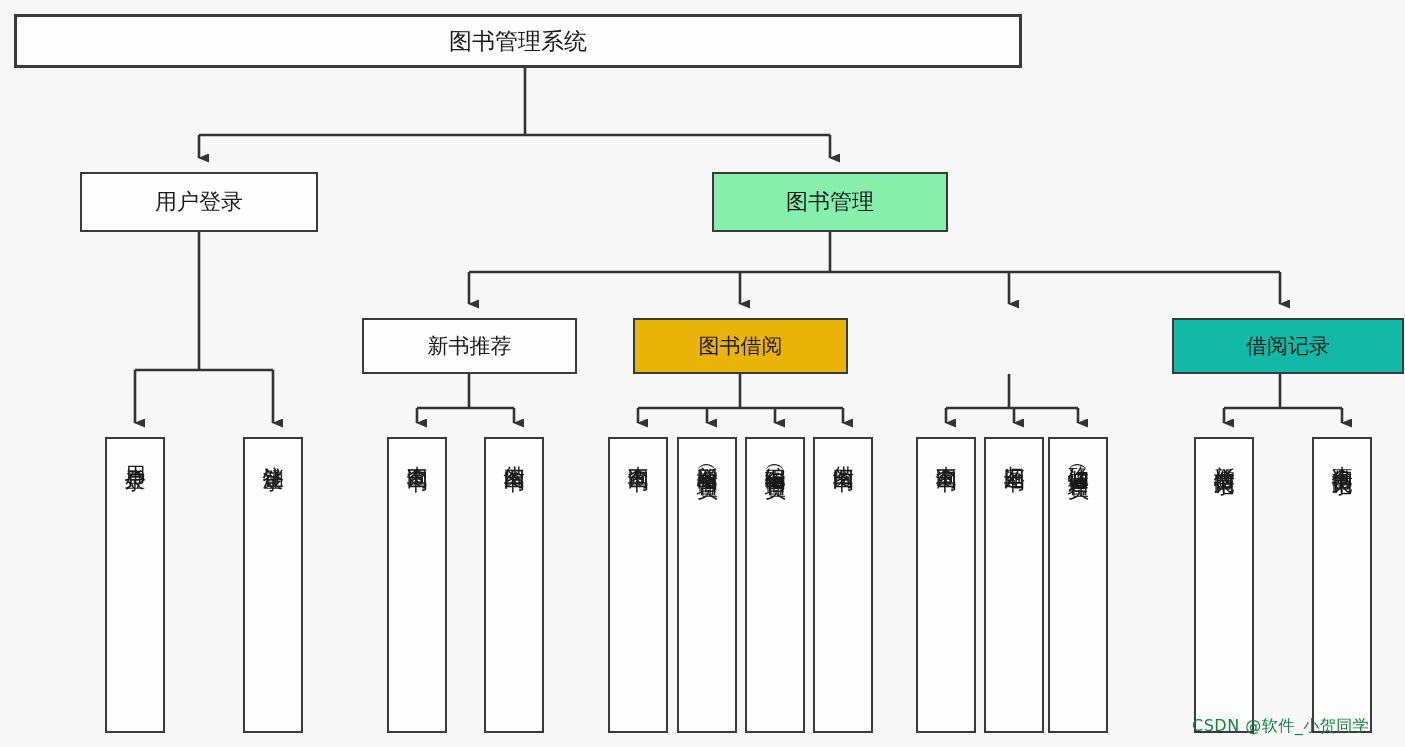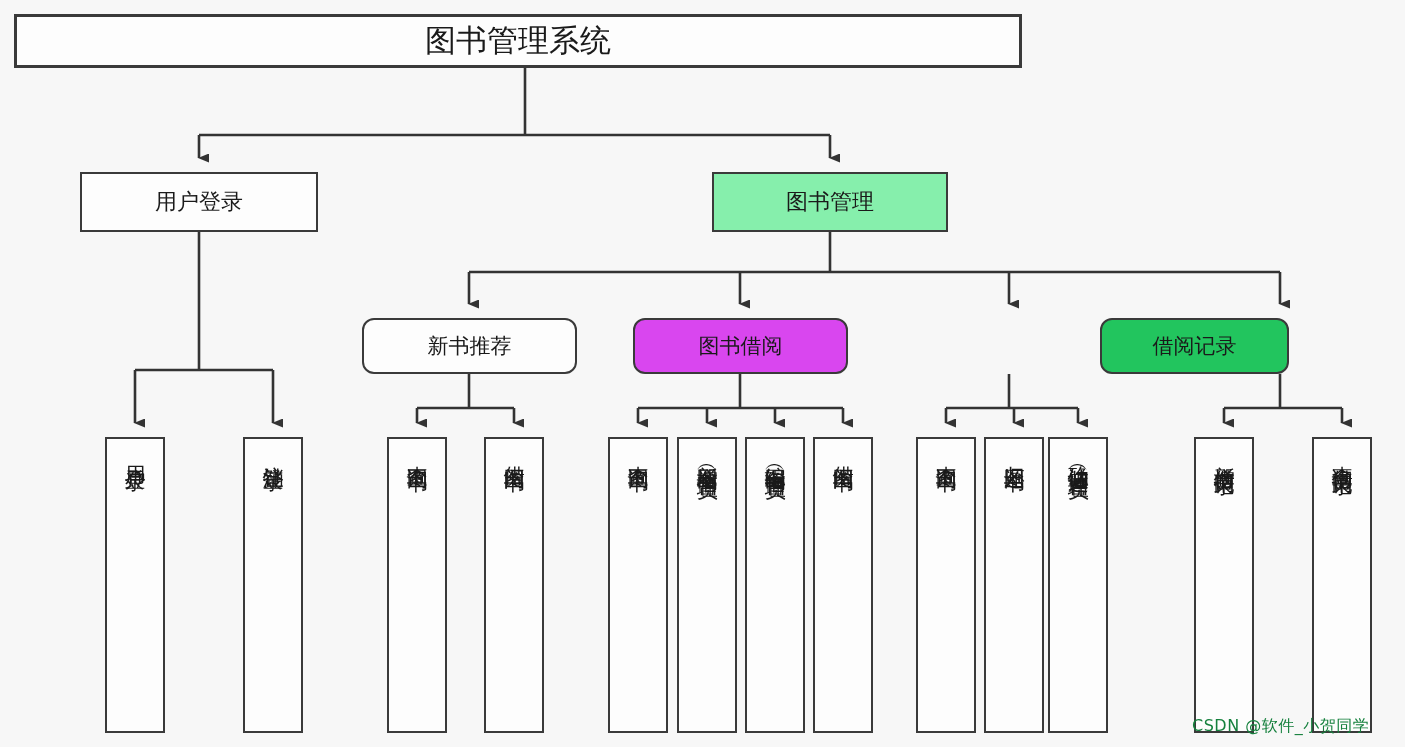--- a/index.html
+++ b/index.html
@@ -31,29 +31,28 @@
     box-sizing: border-box;
     background: #fdfdfd;
     border: 2.5px solid #3a3a3a;
     display: flex;
     align-items: center;
     justify-content: center;
     color: #1a1a1a;
     text-align: center;
   }
   .node.root {
-    font-size: 31px;
+    font-size: 23px;
     border-width: 3px;
   }
   .node.level2 {
     font-size: 22px;
   }
   .node.level3 {
     font-size: 21px;
-    border-radius: 12px;
   }
   .node.leaf {
     font-size: 21px;
     line-height: 1.06;
     padding: 10px 2px;
     align-items: flex-start;
   }
   .vtext {
     writing-mode: vertical-rl;
     text-orientation: upright;
@@ -124,22 +123,22 @@
       <path d="M1342,408 L1342,423" marker-end="url(#arrow)"></path>
     </g>
   </svg>
 
   <div class="node root" style="left: 14px; top: 14px; width: 1008px; height: 54px; background: rgb(253, 253, 253); border-color: rgb(58, 58, 58); color: rgb(26, 26, 26);">图书管理系统</div>
 
   <div class="node level2" style="left: 80px; top: 172px; width: 238px; height: 60px; background: rgb(253, 253, 253); border-color: rgb(58, 58, 58); color: rgb(26, 26, 26);">用户登录</div>
   <div class="node level2" style="left: 712px; top: 172px; width: 236px; height: 60px; background: #86efac; border-color: rgb(58, 58, 58); color: rgb(26, 26, 26);">图书管理</div>
 
   <div class="node level3" style="left: 362px; top: 318px; width: 215px; height: 56px; background: rgb(253, 253, 253); border-color: rgb(58, 58, 58); color: rgb(26, 26, 26);">新书推荐</div>
-  <div class="node level3" style="left: 633px; top: 318px; width: 215px; height: 56px; background: #d946ef; border-color: rgb(58, 58, 58); color: rgb(26, 26, 26);">图书借阅</div>
-  <div class="node level3" style="left: 1100px; top: 318px; width: 189px; height: 56px; background: #22c55e; border-color: rgb(58, 58, 58); color: rgb(26, 26, 26);">借阅记录</div>
+  <div class="node level3" style="left: 633px; top: 318px; width: 215px; height: 56px; background: #eab308; border-color: rgb(58, 58, 58); color: rgb(26, 26, 26);">图书借阅</div>
+  <div class="node level3" style="left: 1172px; top: 318px; width: 232px; height: 56px; background: #14b8a6; border-color: rgb(58, 58, 58); color: rgb(26, 26, 26);">借阅记录</div>
 
   <div class="node leaf" style="left: 105px; top: 437px; width: 60px; height: 296px; background: rgb(253, 253, 253); border-color: rgb(58, 58, 58); color: rgb(26, 26, 26);">
     <span class="vtext">用户登录</span>
   </div>
   <div class="node leaf" style="left: 243px; top: 437px; width: 60px; height: 296px; background: rgb(253, 253, 253); border-color: rgb(58, 58, 58); color: rgb(26, 26, 26);">
     <span class="vtext">注销登录</span>
   </div>
   <div class="node leaf" style="left: 387px; top: 437px; width: 60px; height: 296px; background: rgb(253, 253, 253); border-color: rgb(58, 58, 58); color: rgb(26, 26, 26);">
     <span class="vtext">查询图书</span>
   </div>

